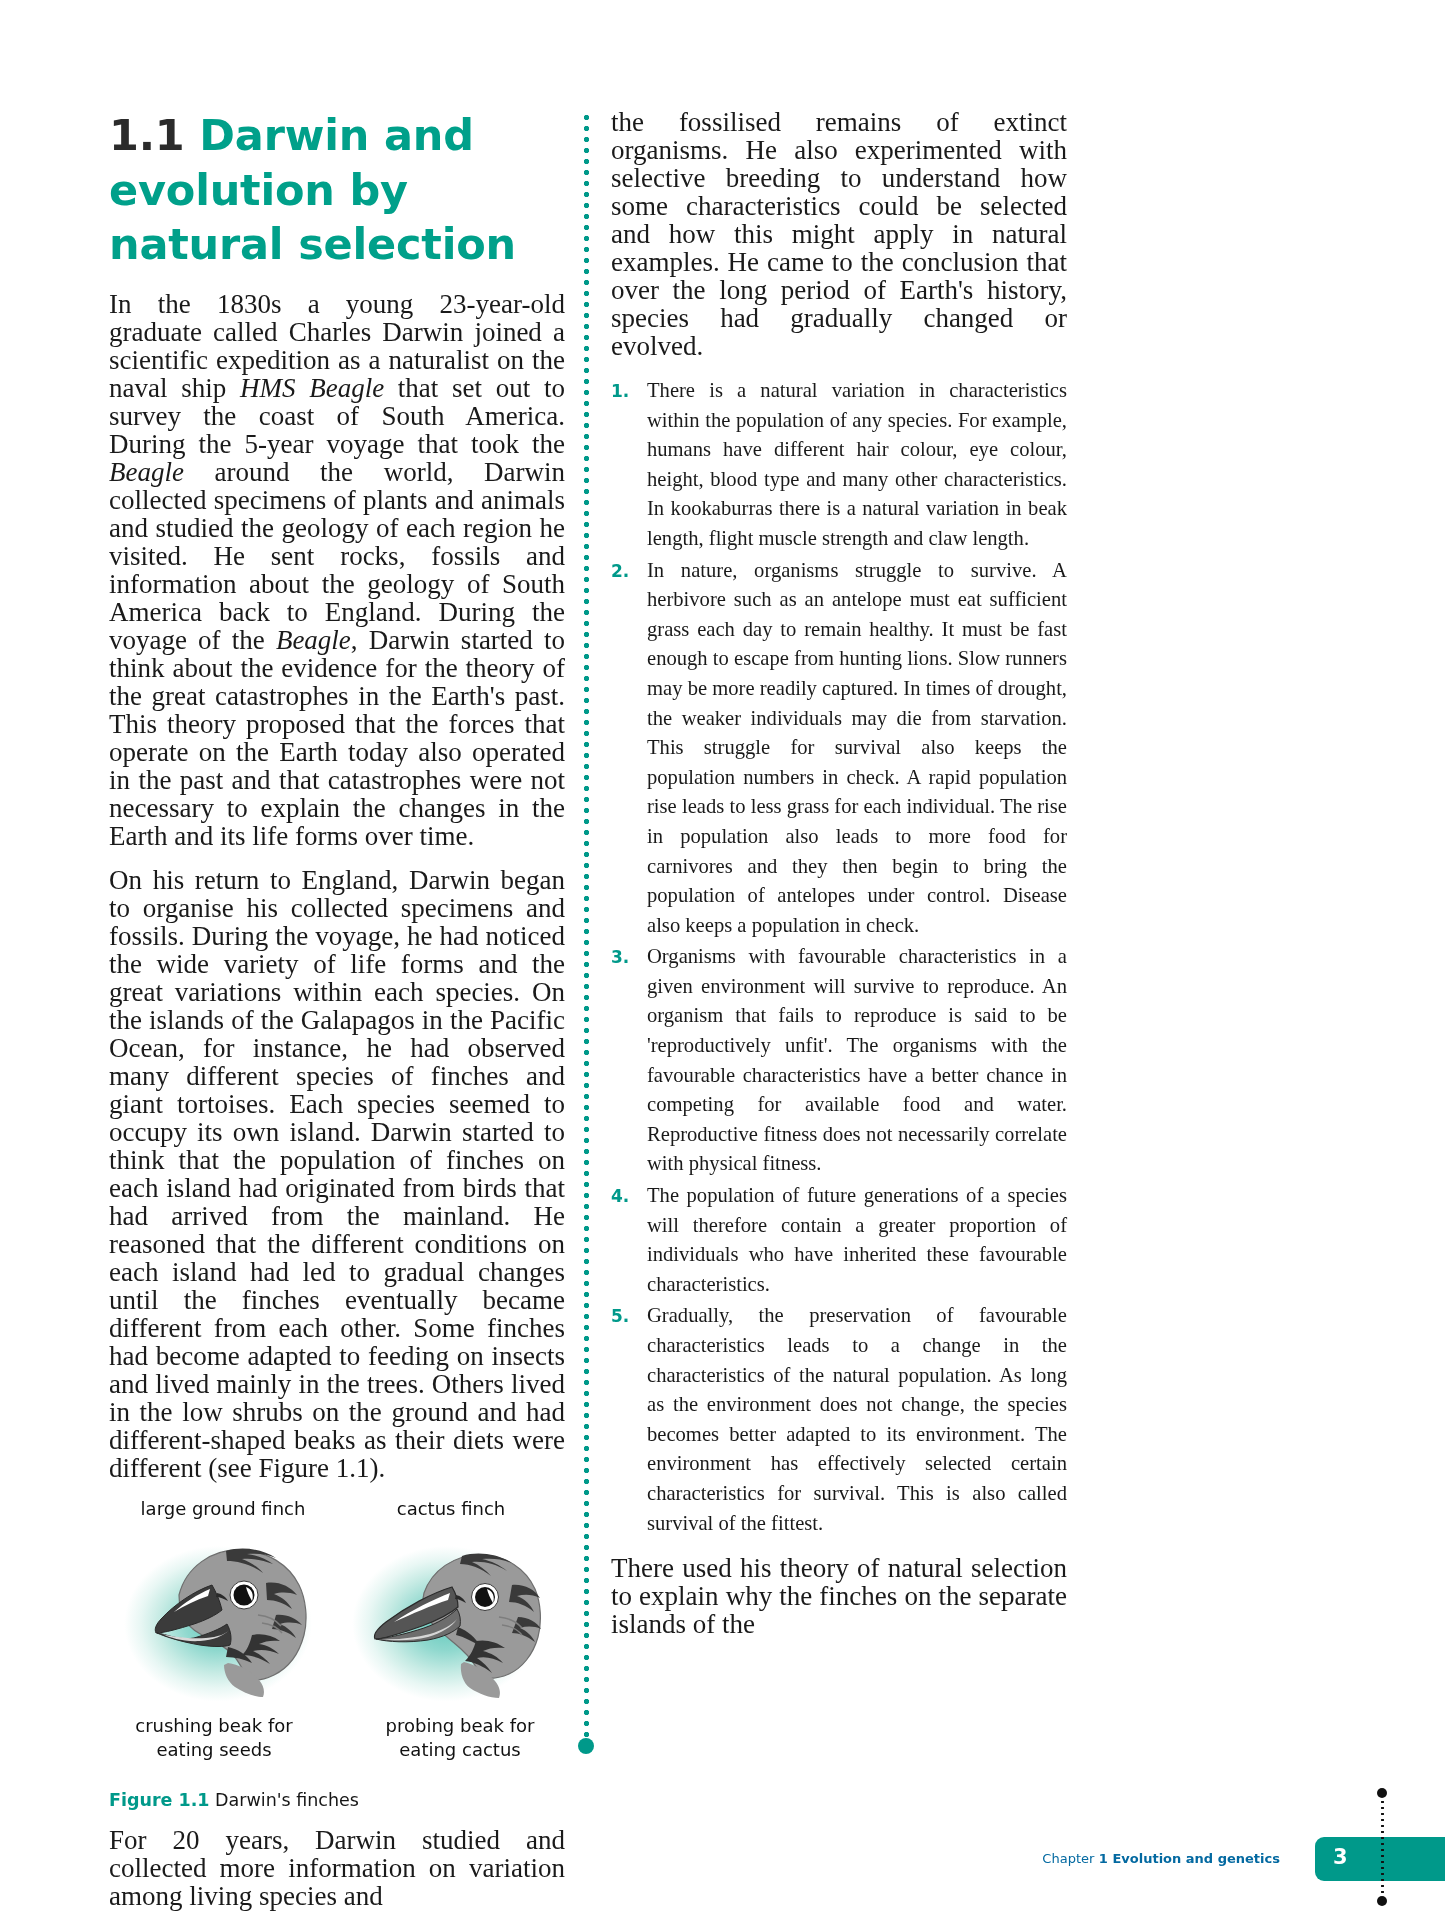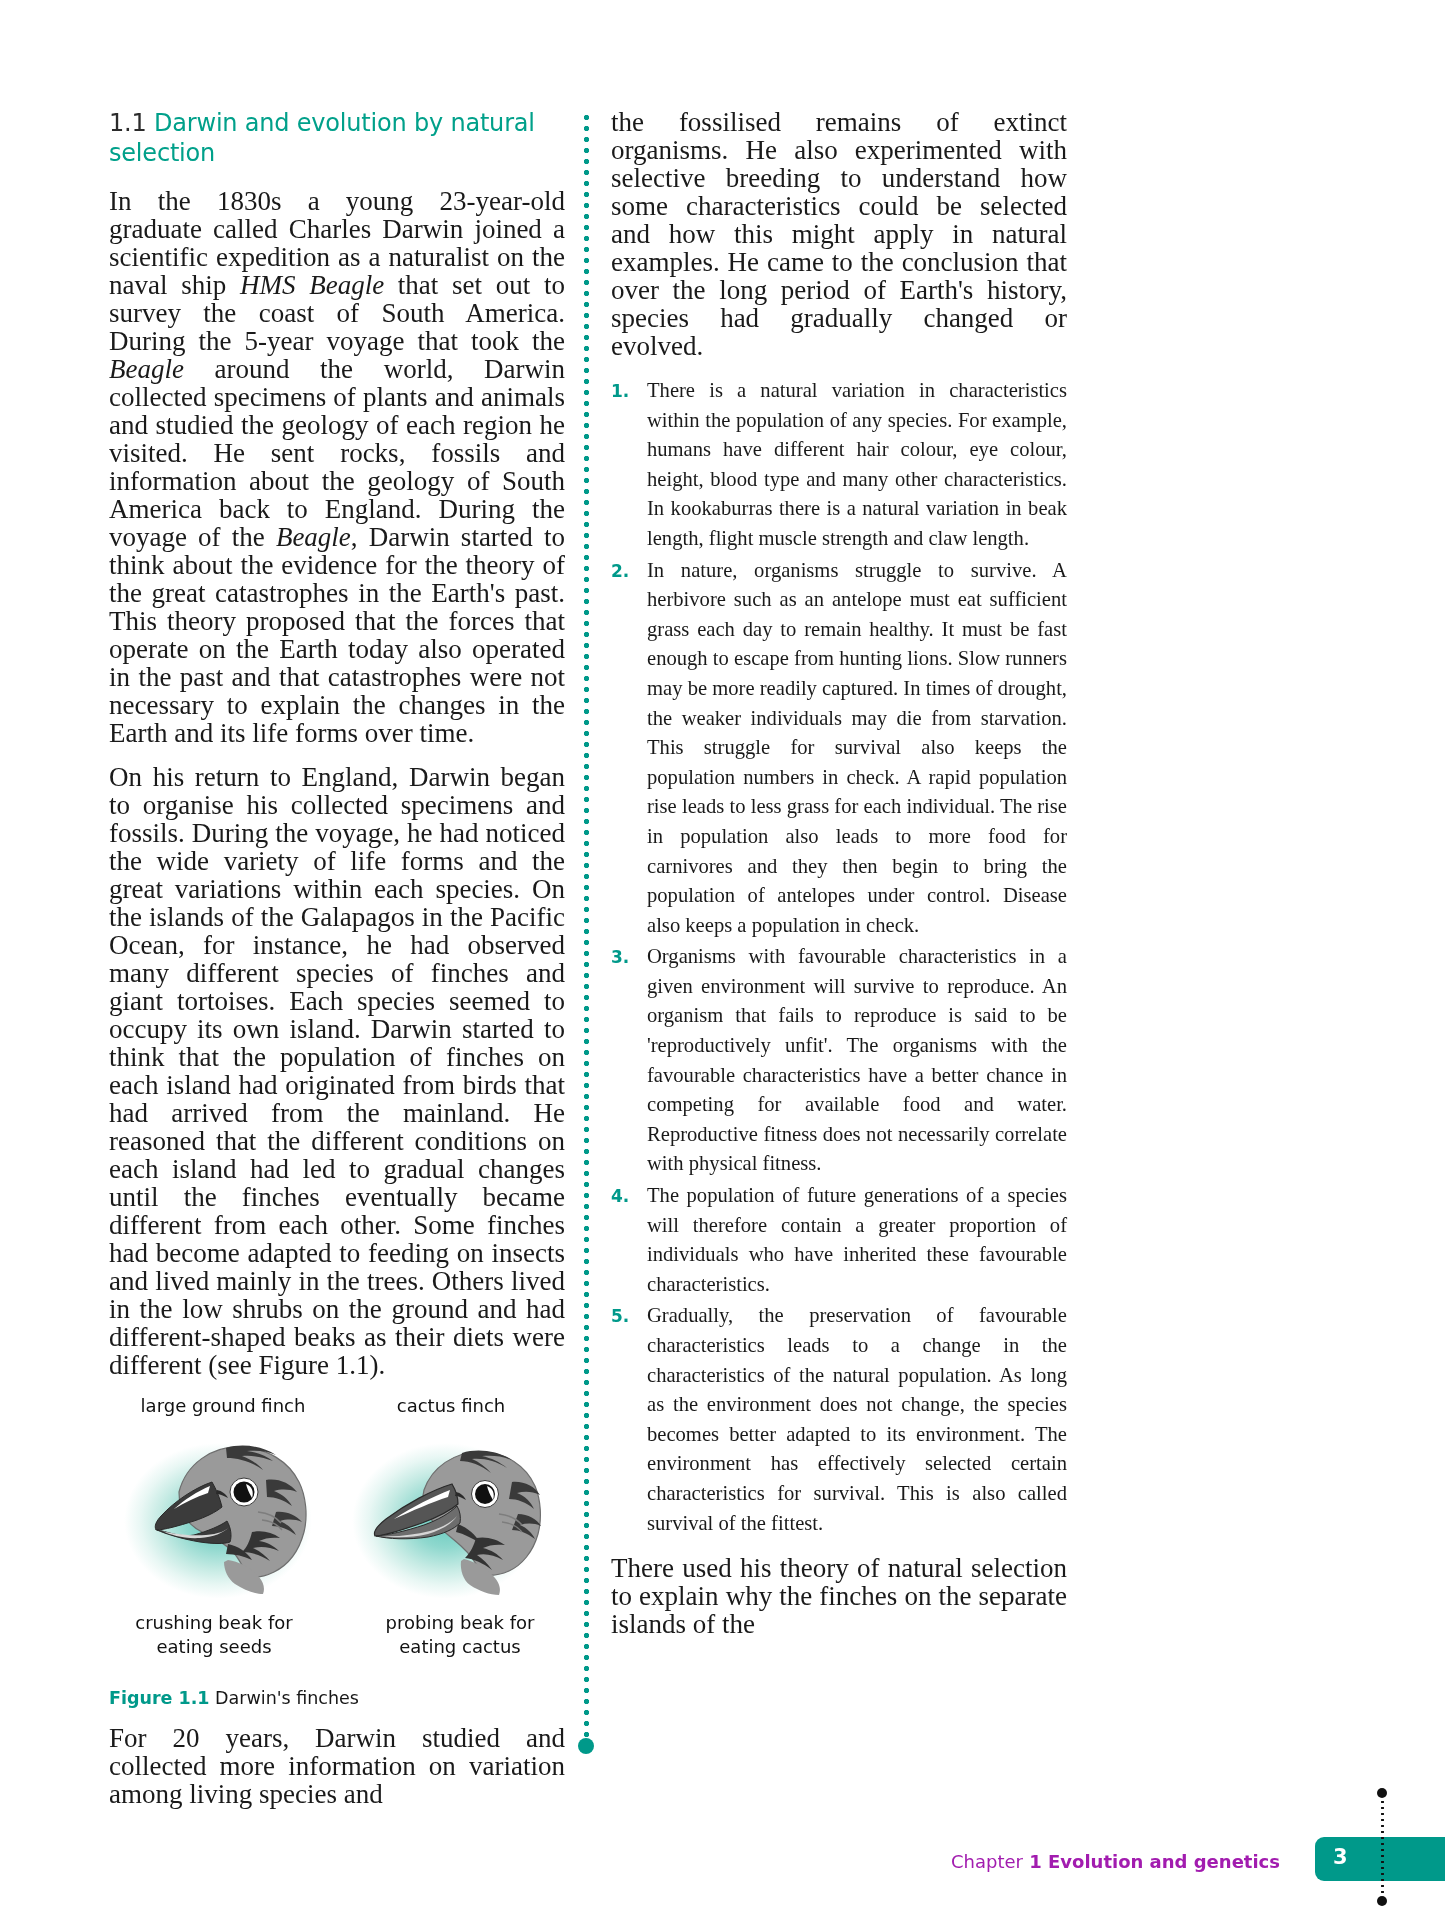--- a/index.html
+++ b/index.html
@@ -21,22 +21,22 @@
     position: absolute;
     top: 108px;
     width: 456px;
   }
   .col-left  { left: 109px; }
   .col-right { left: 611px; }
 
   
   .heading {
     font-family: "DejaVu Sans", sans-serif;
-    font-weight: normal;
-    font-size: 24px;
+    font-weight: bold;
+    font-size: 43px;
     line-height: 1.27;
     letter-spacing: -0.2px;
     margin: 0 0 18px 0;
     color: #00a08a;
   }
   .heading .num {
     color: #2b2b2b;
   }
 
   
@@ -166,22 +166,22 @@
     left: 0;
     top: 1845px;
     width: 1445px;
     height: 50px;
   }
   #footer-text {
     position: absolute;
     right: 165px;
     top: 6px;
     font-family: "DejaVu Sans", sans-serif;
-    font-size: 18px;
-    color: #a21caf;
+    font-size: 13px;
+    color: #0369a1;
     white-space: nowrap;
   }
   #footer-text .ch-word { font-weight: normal; }
   #footer-text .ch-rest { font-weight: bold; }
   #page-badge {
     position: absolute;
     left: 1315px;
     top: -8px;
     width: 130px;
     height: 44px;

